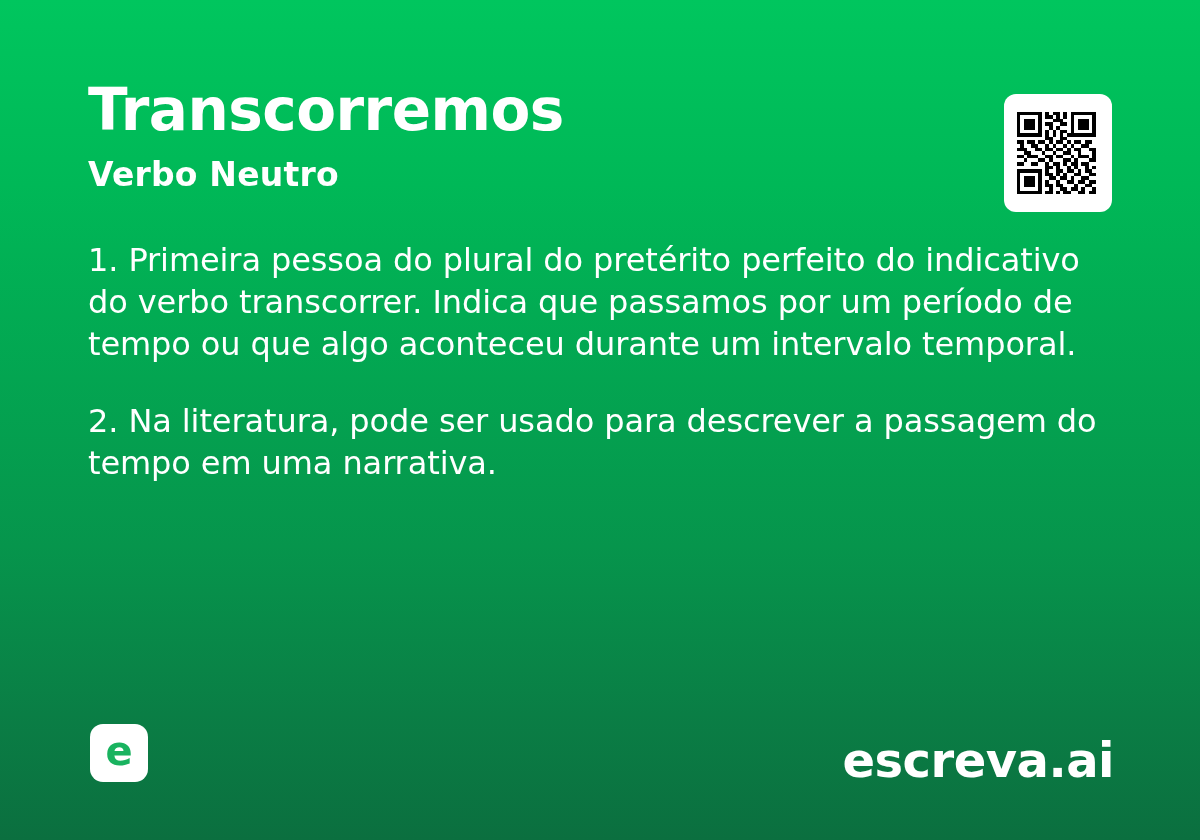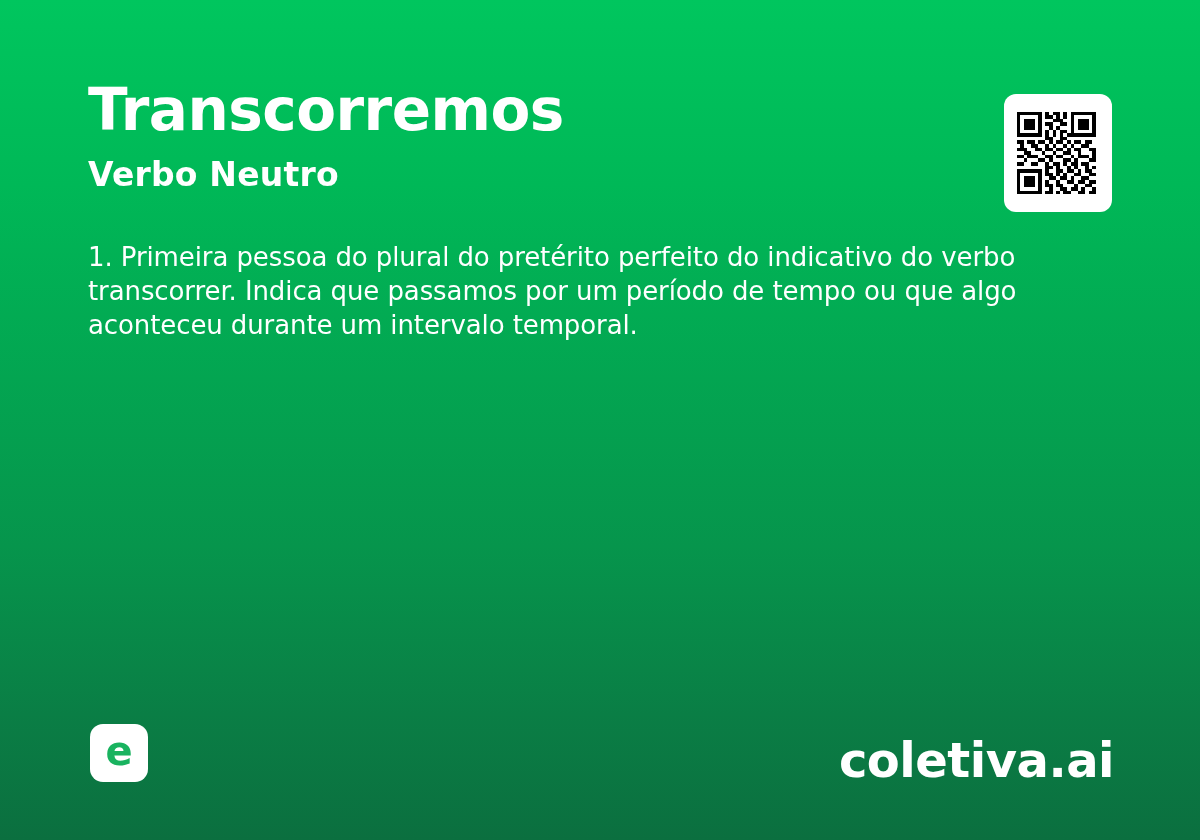--- a/index.html
+++ b/index.html
@@ -39,21 +39,21 @@
     font-weight: bold;
     color: #ffffff;
     letter-spacing: 0.2px;
   }
   .definitions {
     margin-top: 46px;
     width: 1020px;
   }
   .definition {
     color: #ffffff;
-    font-size: 26px;
+    font-size: 32px;
     line-height: 1.31;
     margin-bottom: 26px;
     letter-spacing: -0.1px;
     margin-top: 35px;
   }
   .definition:last-child { margin-bottom: 0; }
 
   
   .qr-wrap {
     position: absolute;
@@ -115,20 +115,21 @@
 <body>
 
 <div class="card">
 
   <div class="content">
     <h1 class="title">Transcorremos</h1>
     <div class="subtitle">Verbo Neutro</div>
 
     <div class="definitions">
       <p class="definition">1. Primeira pessoa do plural do pretérito perfeito do indicativo do verbo transcorrer. Indica que passamos por um período de tempo ou que algo aconteceu durante um intervalo temporal.</p>
+      <p class="definition">2. Na literatura, pode ser usado para descrever a passagem do tempo em uma narrativa.</p>
     </div>
   </div>
 
   <div class="qr-wrap">
     <div class="qr" id="qr" style="grid-template-columns: repeat(25, 1fr); grid-template-rows: repeat(25, 1fr);">
         <i></i>
         <i></i>
         <i></i>
         <i></i>
         <i></i>
@@ -752,15 +753,15 @@
         <i></i>
         <i></i>
         <i></i>
       </div>
   </div>
 
   <div class="logo-badge">
     <span>e</span>
   </div>
 
-  <div class="brand">coletiva.ai</div>
+  <div class="brand">escreva.ai</div>
 
 </div>
 
 </body></html>

